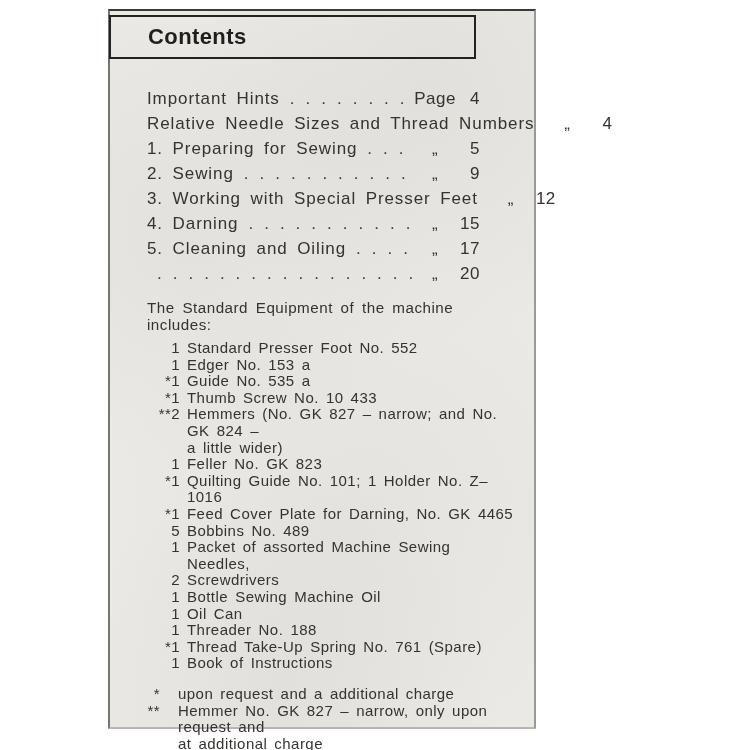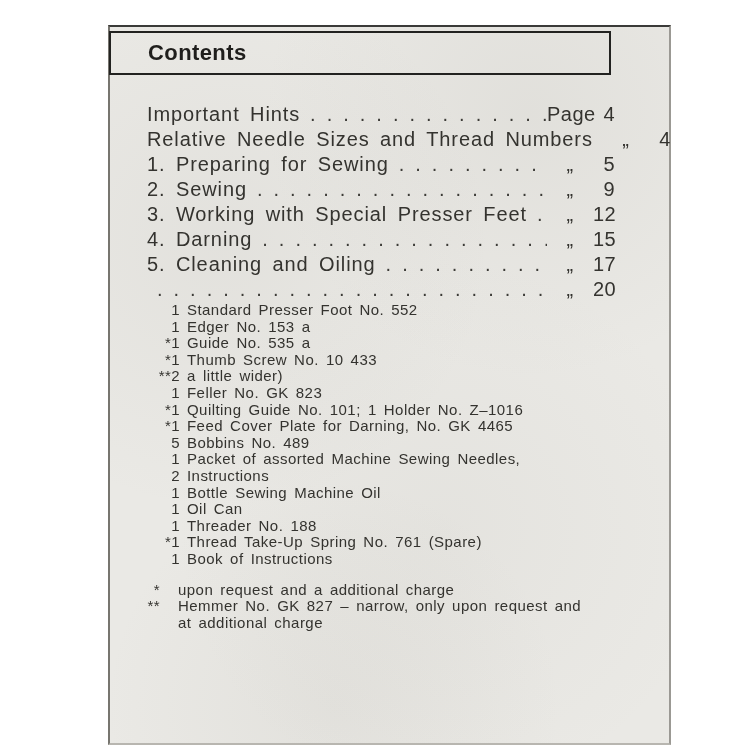--- a/index.html
+++ b/index.html
@@ -14,22 +14,22 @@
   .canvas {
     position: relative;
     width: 750px;
     height: 750px;
     background: #ffffff;
   }
   
   .page {
     position: absolute;
     left: 108px;
-    top: 25px;
-    width: 563px;
+    top: 9px;
+    width: 428px;
     height: 720px;
     box-sizing: border-box;
     background:
       radial-gradient(circle at 20% 30%, rgba(160,157,148,0.10), rgba(160,157,148,0) 40%),
       radial-gradient(circle at 75% 12%, rgba(160,157,148,0.12), rgba(160,157,148,0) 35%),
       radial-gradient(circle at 60% 70%, rgba(160,157,148,0.08), rgba(160,157,148,0) 45%),
       radial-gradient(circle at 40% 95%, rgba(160,157,148,0.10), rgba(160,157,148,0) 30%),
       #eae9e5;
     border-top: 2px solid #3a3a38;
     border-left: 2px solid #77756f;
@@ -55,21 +55,21 @@
   }
   
   .toc {
     margin: 27px 54px 0 37px;
   }
   .toc-row {
     display: flex;
     align-items: baseline;
     height: 25px;
     line-height: 25px;
-    font-size: 20px;
+    font-size: 17px;
     letter-spacing: 0.9px;
     word-spacing: 4px;
     white-space: nowrap;
   }
   .toc-label { flex: none; }
   .dots {
     flex: 1 1 0;
     min-width: 0;
     overflow: hidden;
     white-space: nowrap;
@@ -191,20 +191,21 @@
           <span class="plabel">„</span>
           <span class="pnum">17</span>
         </div>
         <div class="toc-row">
           <span class="dots">..........................................</span>
           <span class="plabel">„</span>
           <span class="pnum">20</span>
         </div>
       </div>
 
+    <p class="equip-heading">The Standard Equipment of the machine includes:</p>
 
     <div class="equip">
         <div class="equip-row">
           <span class="qty">1</span>
           <div class="itext">
             <div>Standard Presser Foot No. 552</div>
           </div>
         </div>
         <div class="equip-row">
           <span class="qty">1</span>
@@ -220,20 +221,21 @@
         </div>
         <div class="equip-row">
           <span class="qty">*1</span>
           <div class="itext">
             <div>Thumb Screw No. 10 433</div>
           </div>
         </div>
         <div class="equip-row">
           <span class="qty">**2</span>
           <div class="itext">
+            <div>Hemmers (No. GK 827 – narrow; and No. GK 824 –</div>
             <div>a little wider)</div>
           </div>
         </div>
         <div class="equip-row">
           <span class="qty">1</span>
           <div class="itext">
             <div>Feller No. GK 823</div>
           </div>
         </div>
         <div class="equip-row">
@@ -256,21 +258,21 @@
         </div>
         <div class="equip-row">
           <span class="qty">1</span>
           <div class="itext">
             <div>Packet of assorted Machine Sewing Needles,</div>
           </div>
         </div>
         <div class="equip-row">
           <span class="qty">2</span>
           <div class="itext">
-            <div>Instructions</div>
+            <div>Screwdrivers</div>
           </div>
         </div>
         <div class="equip-row">
           <span class="qty">1</span>
           <div class="itext">
             <div>Bottle Sewing Machine Oil</div>
           </div>
         </div>
         <div class="equip-row">
           <span class="qty">1</span>

